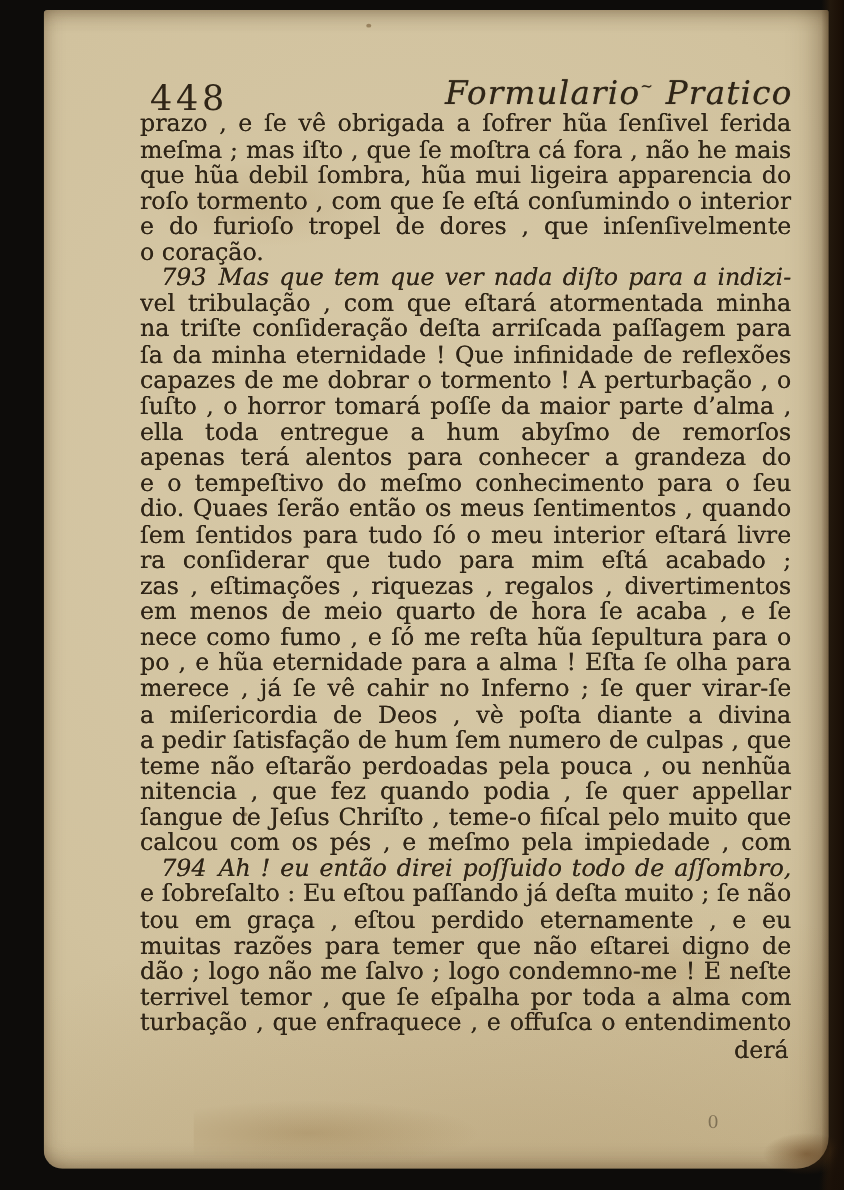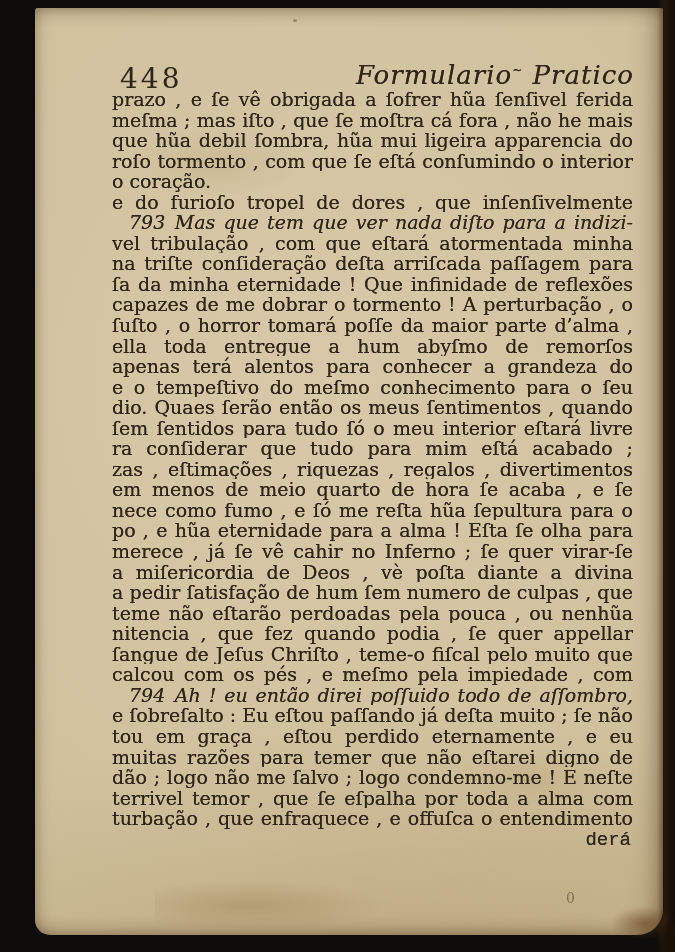--- a/index.html
+++ b/index.html
@@ -83,21 +83,21 @@
     text-shadow:0 0 .5px rgba(47,37,23,.85);
   }
   .line{
     text-align:justify;text-align-last:justify;
     height:20.55px;overflow:hidden;white-space:nowrap;
   }
   .line{white-space:normal;}
   .line.no-just{text-align-last:left;}
   .line.indent{padding-left:17px;font-style:italic;}
   .catchword-line{
-    text-align:right;text-align-last:right;height:20.55px;margin-top:1px;padding-right:2px;font-family:Liberation Mono, monospace;
+    text-align:right;text-align-last:right;height:20.55px;margin-top:1px;padding-right:2px;
   }
   .stray-mark{
     position:absolute;left:531px;top:882px;color:var(--ink);opacity:.45;font-size:14px;
   }
 </style>
 </head>
 <body>
 
 <div class="scan">
 
@@ -115,22 +115,22 @@
       <span class="running-title"><span>Formulario</span><sup>~</sup> <span>Pratico</span></span>
     </div>
 
     <div class="text">
       <div id="paras">
           <div>
             <div class="line">prazo , e ſe vê obrigada a ſofrer hũa ſenſivel ferida em ſi</div>
             <div class="line">meſma ; mas iſto , que ſe moſtra cá fora , não he mais</div>
             <div class="line">que hũa debil ſombra, hũa mui ligeira apparencia do horro-</div>
             <div class="line">roſo tormento , com que ſe eſtá conſumindo o interior ,</div>
+            <div class="line">e do furioſo tropel de dores , que inſenſivelmente ataca</div>
             <div class="line no-just">o coração.</div>
-            <div class="line">e do furioſo tropel de dores , que inſenſivelmente ataca</div>
           </div>
           <div>
             <div class="line indent">793 Mas que tem que ver nada diſto para a indizi-</div>
             <div class="line">vel tribulação , com que eſtará atormentada minha alma</div>
             <div class="line">na triſte conſideração deſta arriſcada paſſagem para a ca-</div>
             <div class="line">ſa da minha eternidade ! Que infinidade de reflexões fa-</div>
             <div class="line">capazes de me dobrar o tormento ! A perturbação , o</div>
             <div class="line">ſuſto , o horror tomará poſſe da maior parte d’alma , e</div>
             <div class="line">ella toda entregue a hum abyſmo de remorſos interiores</div>
             <div class="line">apenas terá alentos para conhecer a grandeza do perigo,</div>

